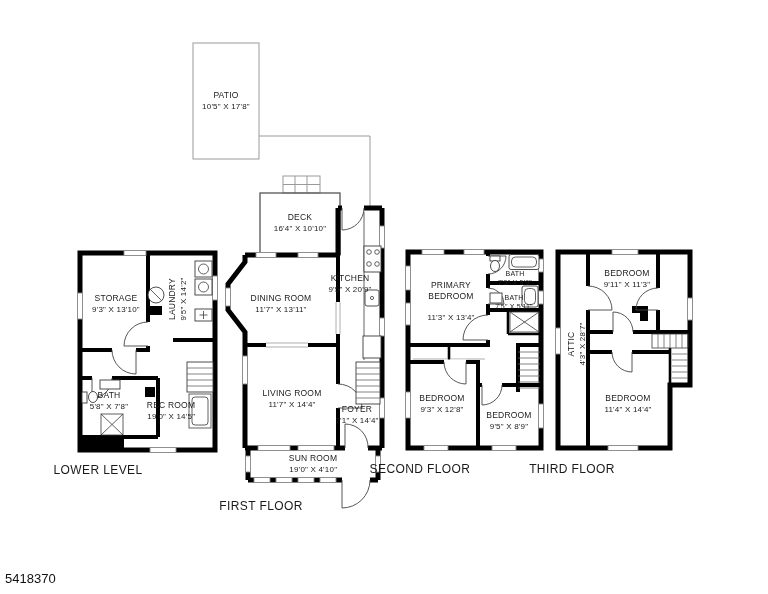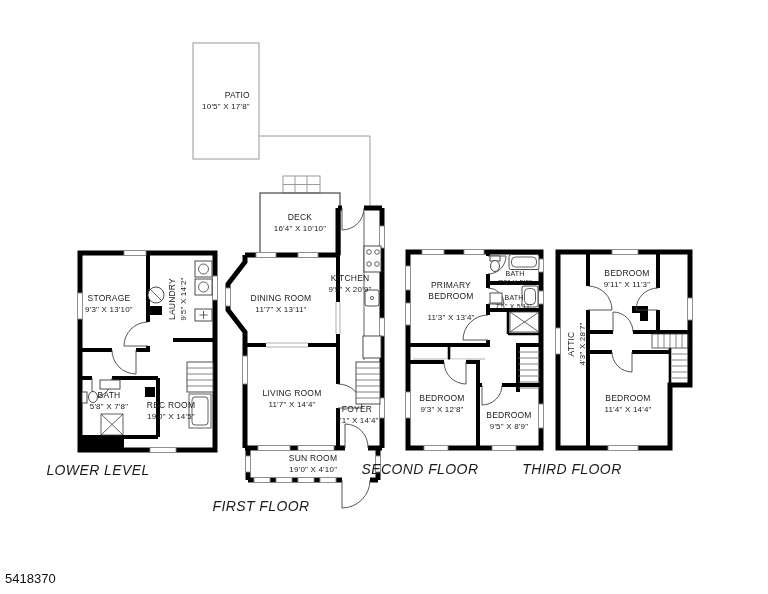--- a/index.html
+++ b/index.html
@@ -19,22 +19,22 @@
   .arc{stroke:#444;stroke-width:0.9;fill:none;}
   .solid{fill:#000;stroke:none;}
   .tread{stroke:#666;stroke-width:0.8;}
   .label{position:absolute;transform:translate(-50%,-50%);text-align:center;
          font-size:8.5px;line-height:11px;color:#1a1a1a;white-space:nowrap;letter-spacing:0.2px;}
   .label .dims{font-size:8px;}
   .label.sm{font-size:7px;line-height:8.5px;}
   .label.sm .dims{font-size:7px;}
   .label.rot{transform:translate(-50%,-50%) rotate(-90deg);}
   .label.wrap .name{display:block;white-space:normal;width:58px;margin:10px auto;}
-  .floor-label{position:absolute;transform:translate(-50%,-50%);font-size:14px;
-               color:#1a1a1a;letter-spacing:0.4px;white-space:nowrap;font-style:italic;}
+  .floor-label{position:absolute;transform:translate(-50%,-50%);font-size:12px;
+               color:#1a1a1a;letter-spacing:0.4px;white-space:nowrap;}
   #listing-id{position:absolute;left:5px;top:571px;font-size:13px;color:#111;}
   #disclaimer{position:absolute;left:8px;top:564px;width:768px;text-align:center;
               font-size:7.5px;line-height:10px;color:#222;}
 </style>
 </head>
 <body>
 
 <div id="canvas">
 
 <svg id="plan-svg" width="768" height="594" viewBox="0 0 768 594">
@@ -261,21 +261,21 @@
       <rect x="655" y="288" width="6" height="22" class="gap"></rect>
       <path d="M658,310 H636 M636,310 A22,22 0 0 1 658,288" class="arc"></path>
       <rect x="613" y="329" width="20" height="6" class="gap"></rect>
       <path d="M613,332 V312 M613,312 A20,20 0 0 1 633,332" class="arc"></path>
       <rect x="612" y="349" width="20" height="6" class="gap"></rect>
       <path d="M632,352 V372 M632,372 A20,20 0 0 1 612,352" class="arc"></path>
     </g>
   </g>
 </svg>
 
-<div class="label" style="left:226px;top:101px;text-align:right;">
+<div class="label" style="left:226px;top:101px;">
   <span class="name">PATIO</span><br>
   <span class="dims">10'5" X 17'8"</span>
 </div>
 <div class="label" style="left:300px;top:223px;">
   <span class="name">DECK</span><br>
   <span class="dims">16'4" X 10'10"</span>
 </div>
 <div class="label" style="left:350px;top:284px;text-align:center;">
   <span class="name">KITCHEN</span><br>
   <span class="dims">9'5" X 20'9"</span>
@@ -289,33 +289,33 @@
   <span class="dims">11'7" X 14'4"</span>
 </div>
 <div class="label" style="left:357px;top:415px;">
   <span class="name">FOYER</span><br>
   <span class="dims">7'1" X 14'4"</span>
 </div>
 <div class="label" style="left:313px;top:464px;text-align:right;">
   <span class="name">SUN ROOM</span><br>
   <span class="dims">19'0" X 4'10"</span>
 </div>
-<div class="label" style="left:109px;top:304px;">
+<div class="label" style="left:116px;top:304px;">
   <span class="name">STORAGE</span><br>
   <span class="dims">9'3" X 13'10"</span>
 </div>
 <div class="label rot" style="left:178px;top:299px;">
   <span class="name">LAUNDRY</span><br>
   <span class="dims">9'5" X 14'2"</span>
 </div>
 <div class="label" style="left:109px;top:401px;">
   <span class="name">BATH</span><br>
   <span class="dims">5'8" X 7'8"</span>
 </div>
-<div class="label" style="left:171px;top:411px;">
+<div class="label" style="left:171px;top:411px;text-align:right;">
   <span class="name">REC ROOM</span><br>
   <span class="dims">19'0" X 14'5"</span>
 </div>
 <div class="label wrap" style="left:451px;top:296px;">
   <span class="name">PRIMARY BEDROOM</span>
   <span class="dims">11'3" X 13'4"</span>
 </div>
 <div class="label sm" style="left:515px;top:278px;">
   <span class="name">BATH</span><br>
   <span class="dims">7'5" X 5'9"</span>

